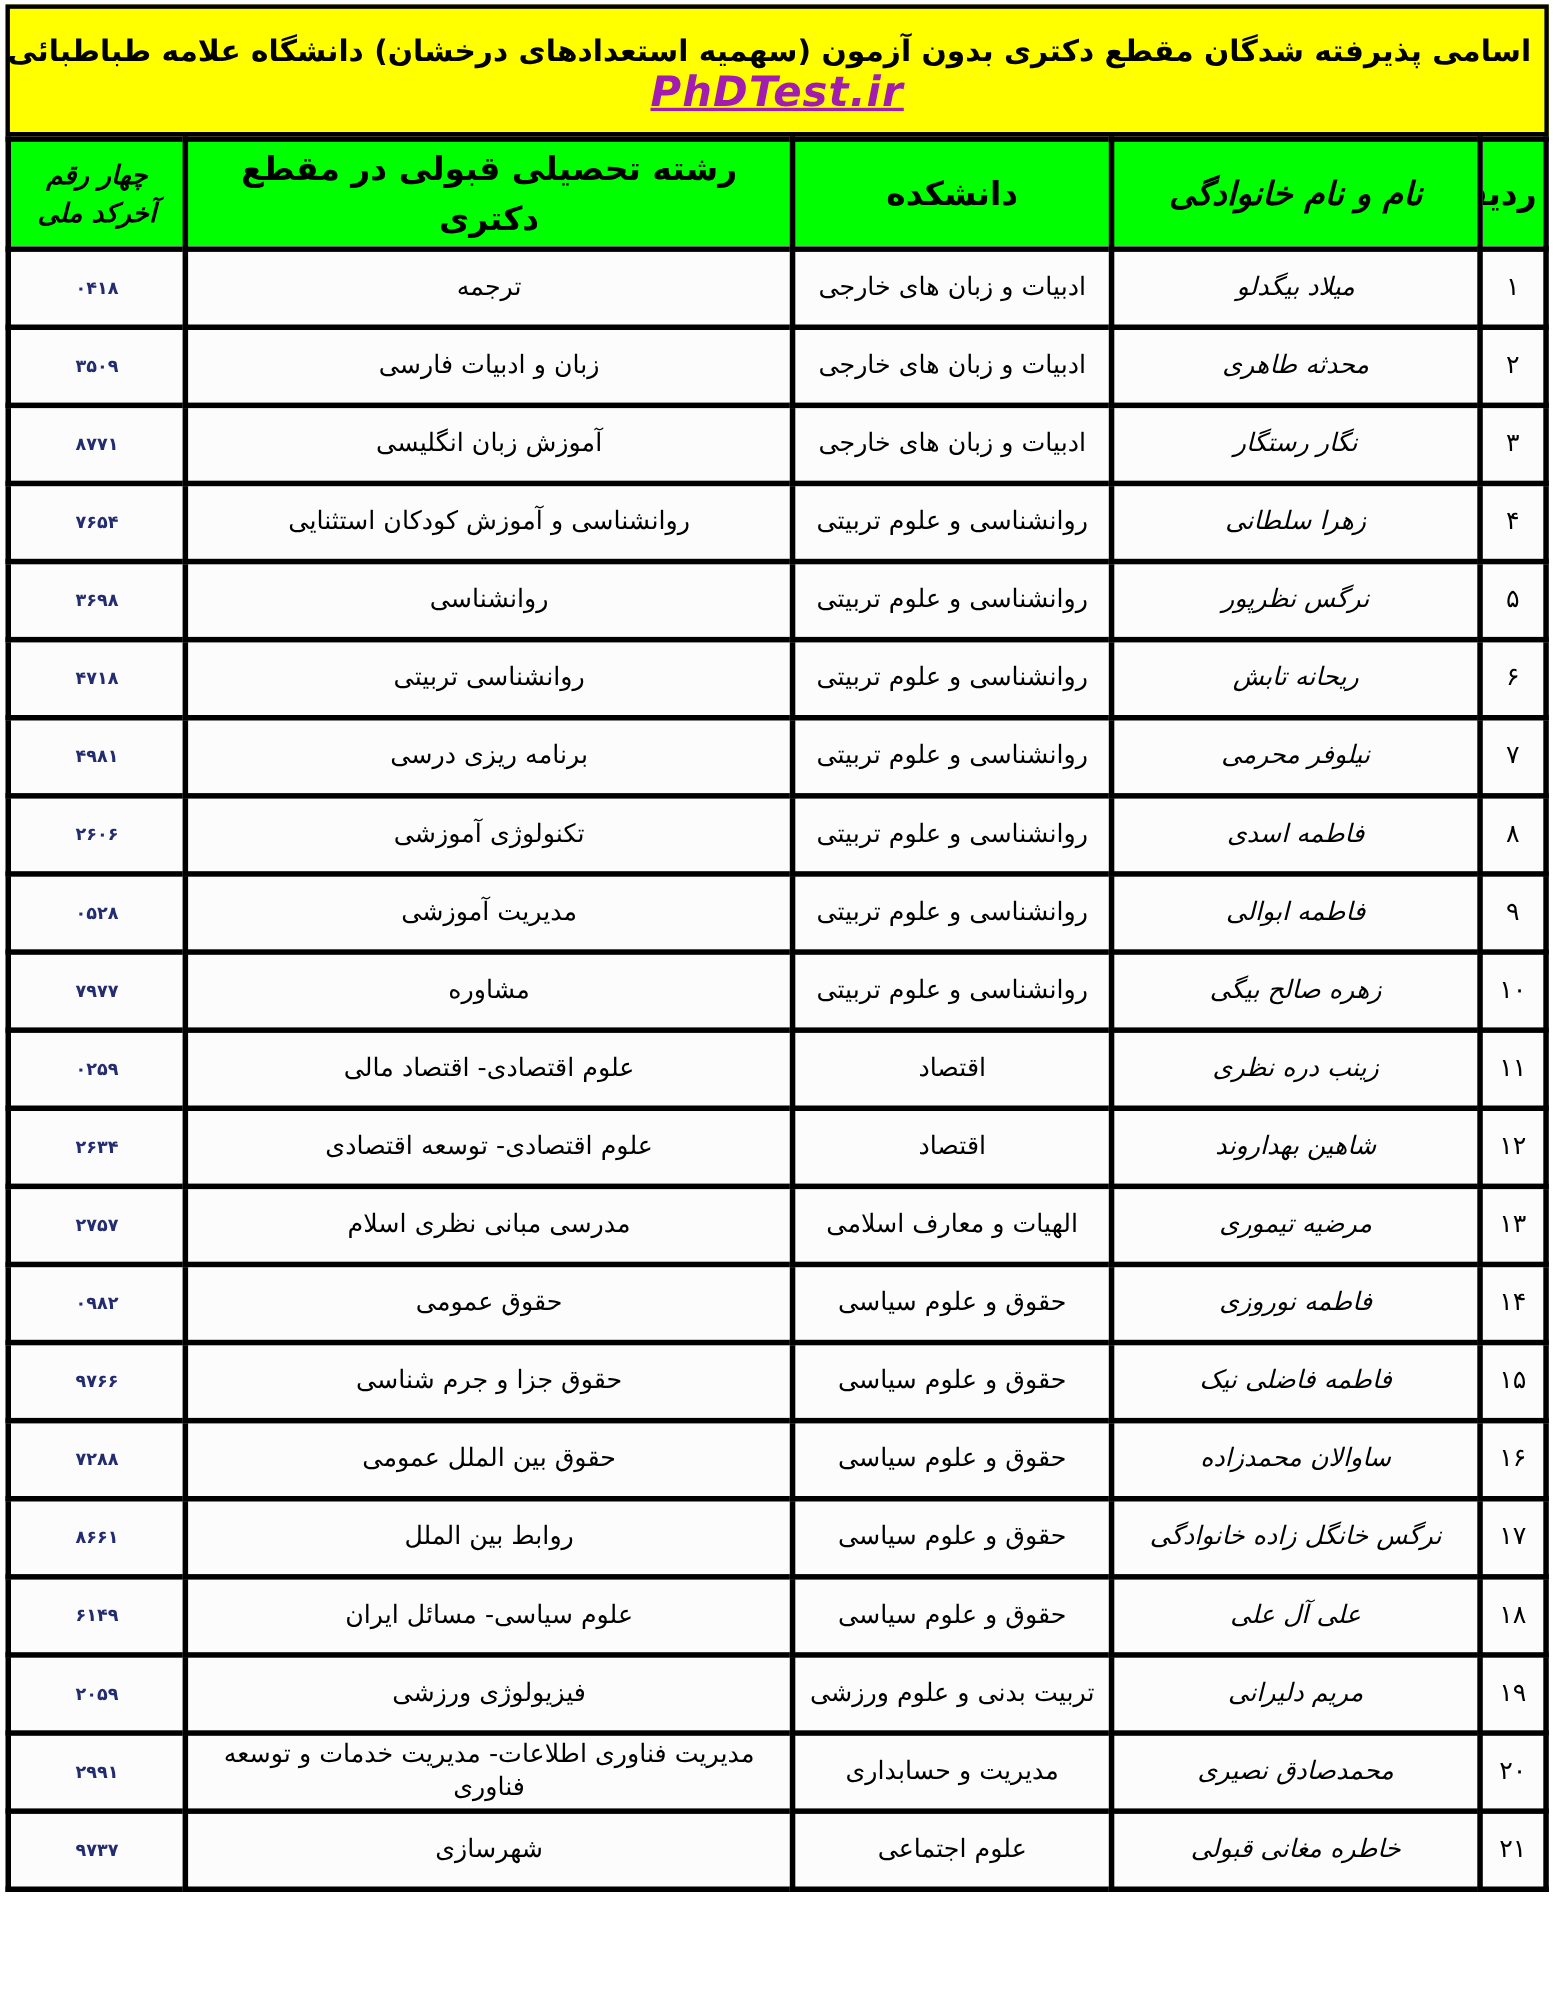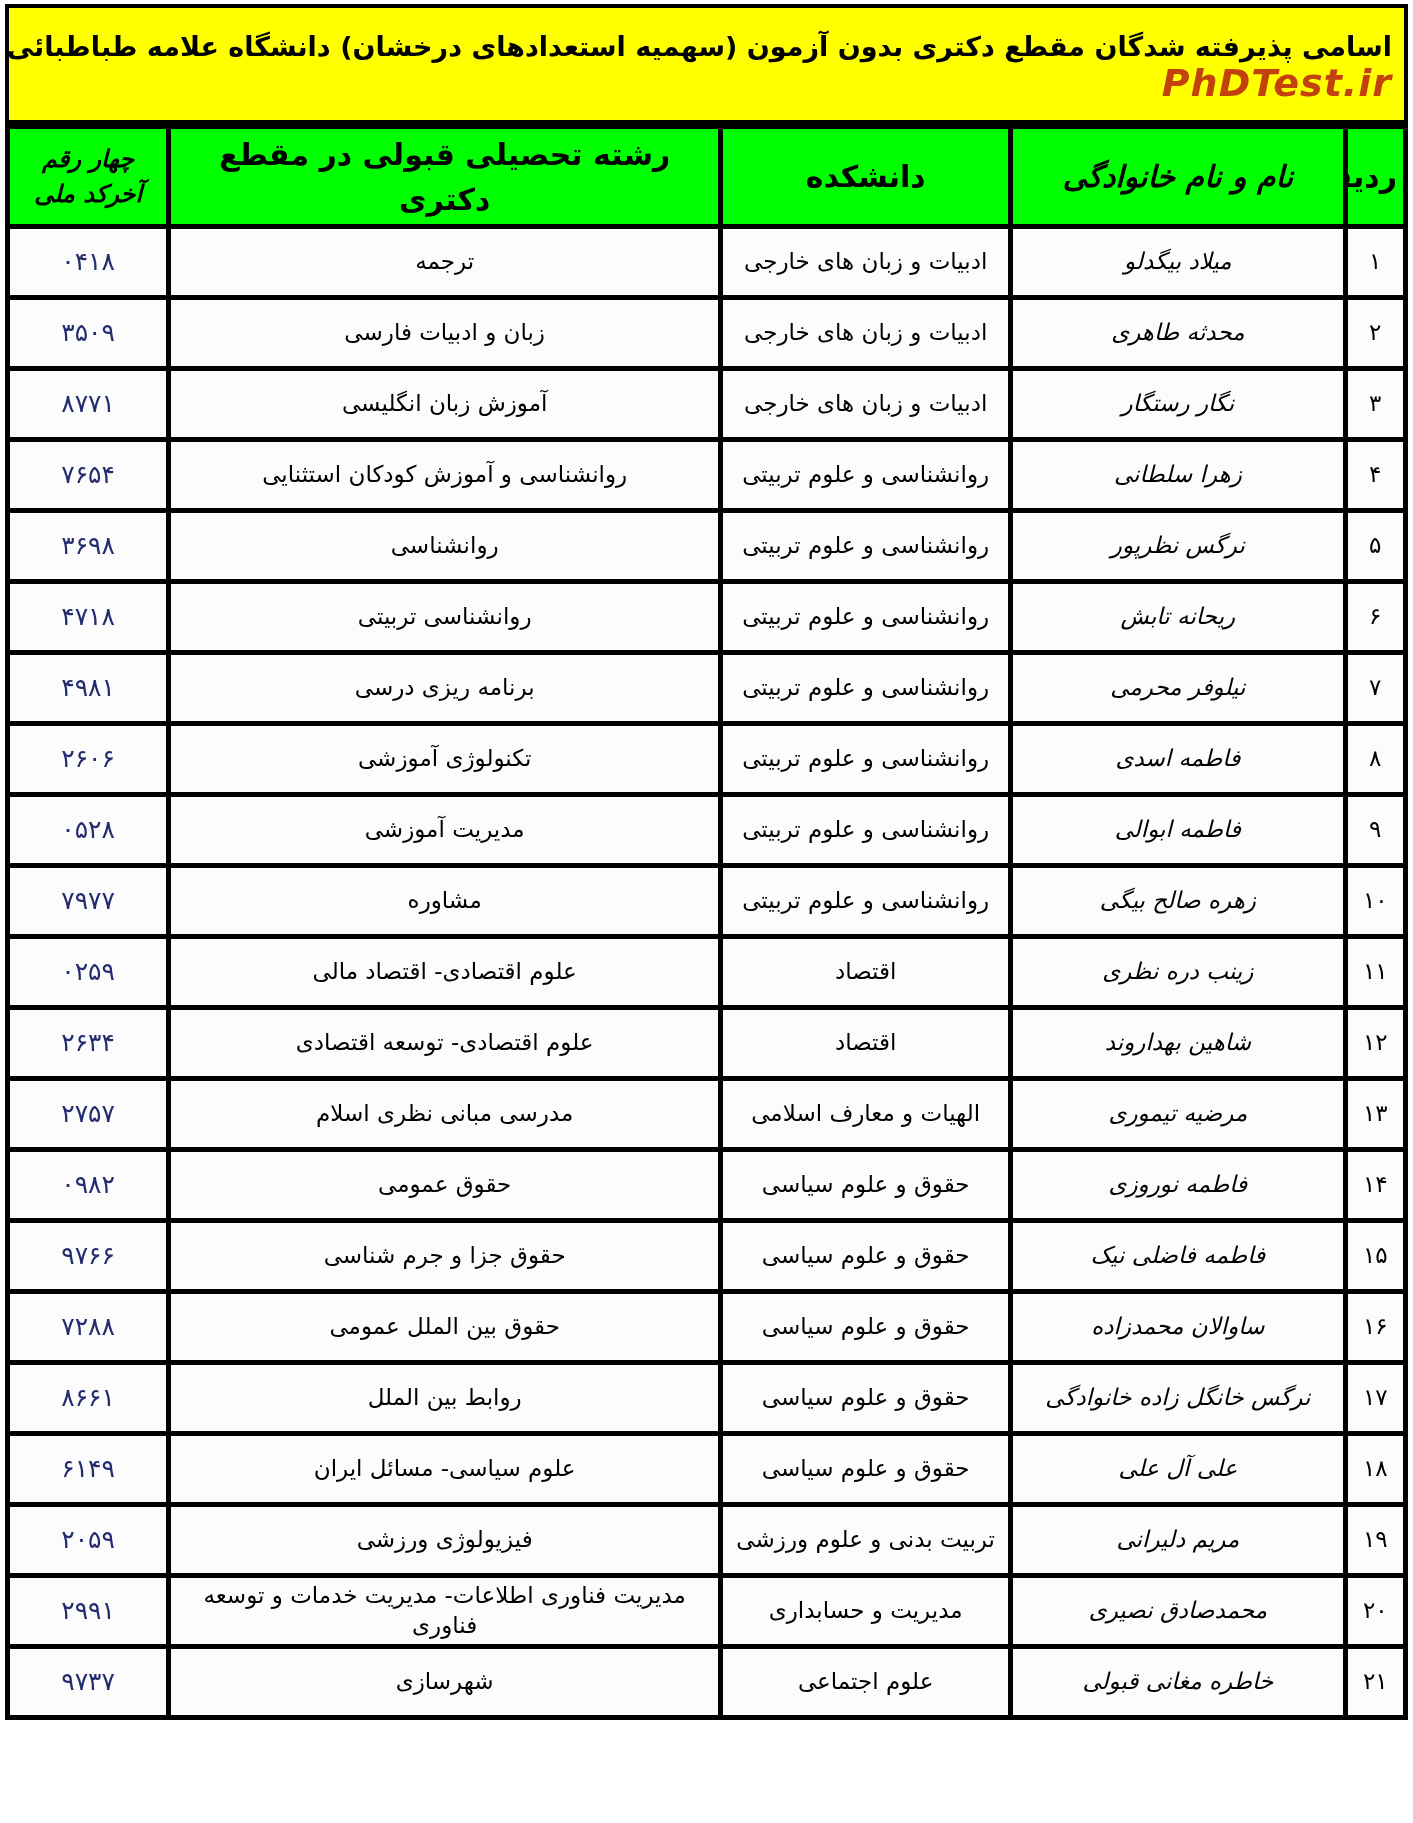--- a/index.html
+++ b/index.html
@@ -27,27 +27,28 @@
     text-align: right;
     font-size: 27px;
     font-weight: 800;
     color: #000000;
     line-height: 1.25;
     padding-top: 18px;
     white-space: nowrap;
   }
   .banner-logo {
     direction: ltr;
-    text-align: right;
+    text-align: center;
     font-size: 38px;
     font-weight: bold;
     font-style: italic;
-    color: #c2410c;
+    color: #a21caf;
     letter-spacing: 1px;
     line-height: 1.05;
+    text-decoration: underline;
   }
   table.results {
     width: 1403px;
     margin: 0 5px;
     border-collapse: collapse;
     table-layout: fixed;
     direction: rtl;
   }
   table.results th, table.results td {
     border: 5px solid #000000;
@@ -72,22 +73,22 @@
     color: #000000;
     line-height: 1.3;
   }
   .col-row    { width: 60px;  }
   .col-name   { width: 332px; font-style: italic; }
   .col-faculty{ width: 288px; }
   .col-field  { width: 548px; }
   .col-code   { width: 160px; }
   table.results tbody td.col-code {
     color: #232c6e;
-    font-weight: normal;
-    font-size: 25px;
+    font-weight: bold;
+    font-size: 16px;
     letter-spacing: 2px;
   }
   table.results tbody td.col-row {
     font-size: 23px;
   }
   table.results thead th.col-code {
     font-size: 24px;
     line-height: 1.45;
     font-style: italic;
   }

